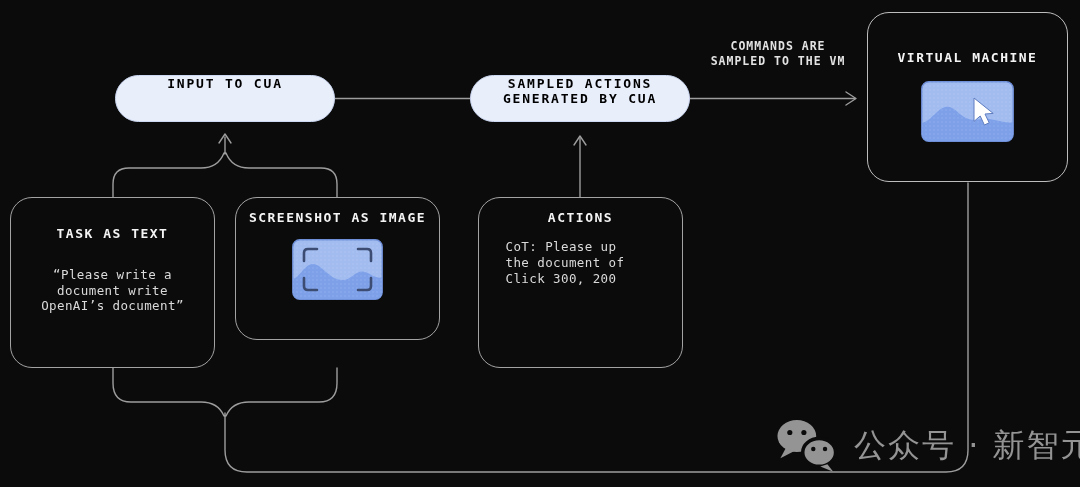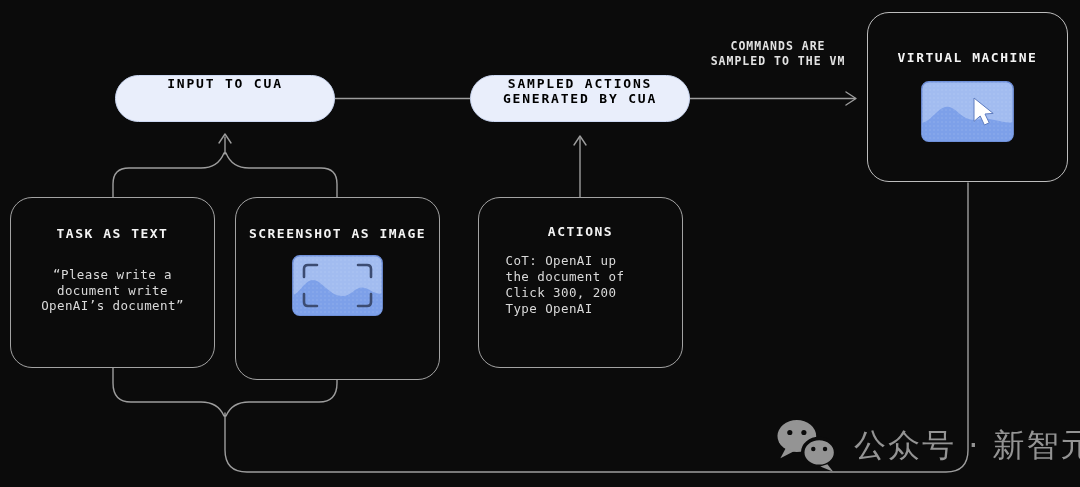--- a/index.html
+++ b/index.html
@@ -28,22 +28,22 @@
   }
 
   
   .box{
     position:absolute;box-sizing:border-box;border-radius:22px;
     border:1.3px solid #a3a3a3;background:#0b0b0b;z-index:2;
     display:flex;flex-direction:column;align-items:center;
   }
   #vm-box{left:867px;top:12px;width:201px;height:170px;border-color:#bdbdbd;padding-top:37px;}
   #task-box{left:10px;top:197px;width:205px;height:171px;padding-top:28px;}
-  #shot-box{left:235px;top:197px;width:205px;height:183px;padding-top:28px;}
-  #actions-box{left:478px;top:197px;width:205px;height:171px;padding-top:26px;}
+  #shot-box{left:235px;top:197px;width:205px;height:143px;padding-top:12px;}
+  #actions-box{left:478px;top:197px;width:205px;height:171px;padding-top:12px;}
 
   .box-title{
     color:#f4f4f4;font-size:13px;font-weight:bold;letter-spacing:1.5px;text-align:center;
   }
   .box-body{
     margin-top:26px;color:#dadada;font-size:12.5px;line-height:15.5px;
     letter-spacing:.4px;text-align:center;
   }
   #actions-box .box-body{
     margin-top:14px;text-align:left;width:150px;line-height:16px;
@@ -141,24 +141,23 @@
           <path d="M 79 39 V 47 Q 79 51 75 51 H 66"></path>
           <path d="M 25 51 H 16 Q 12 51 12 47 V 39"></path>
         </g>
       </svg>
     </div>
   </div>
 
   <div class="box" id="actions-box">
     <div class="box-title">ACTIONS</div>
     <div class="box-body">
-      <div>CoT: OpenAI up</div>
+      <div>CoT: Please up</div>
       <div>the document of</div>
       <div>Click 300, 200</div>
-      <div>Type OpenAI</div>
     </div>
   </div>
 
   <div class="watermark">
     <svg width="64" height="54" viewBox="0 0 54 46">
       <ellipse cx="17.5" cy="14.5" rx="16.5" ry="13.6" fill="#949494"></ellipse>
       <polygon points="8,25 3.5,33.5 15,27.5" fill="#949494"></polygon>
       <circle cx="11.5" cy="11.5" r="2.2" fill="#0b0b0b"></circle>
       <circle cx="23.5" cy="11.5" r="2.2" fill="#0b0b0b"></circle>
       <ellipse cx="36.5" cy="28.5" rx="14" ry="11.8" fill="#949494" stroke="#0b0b0b" stroke-width="3"></ellipse>

